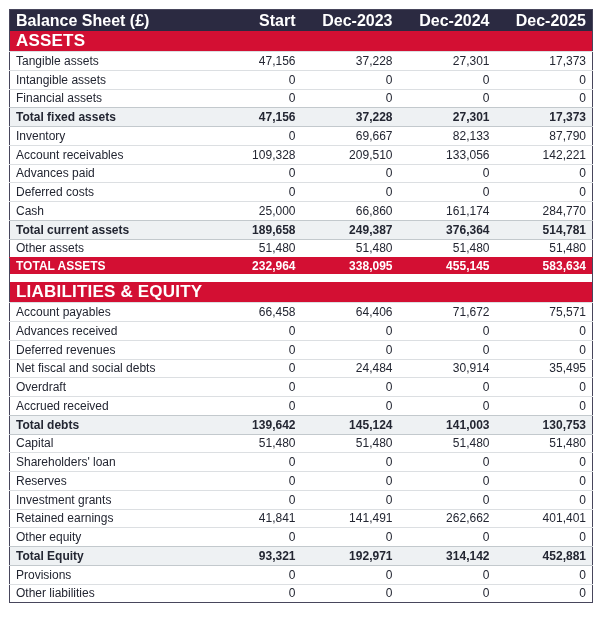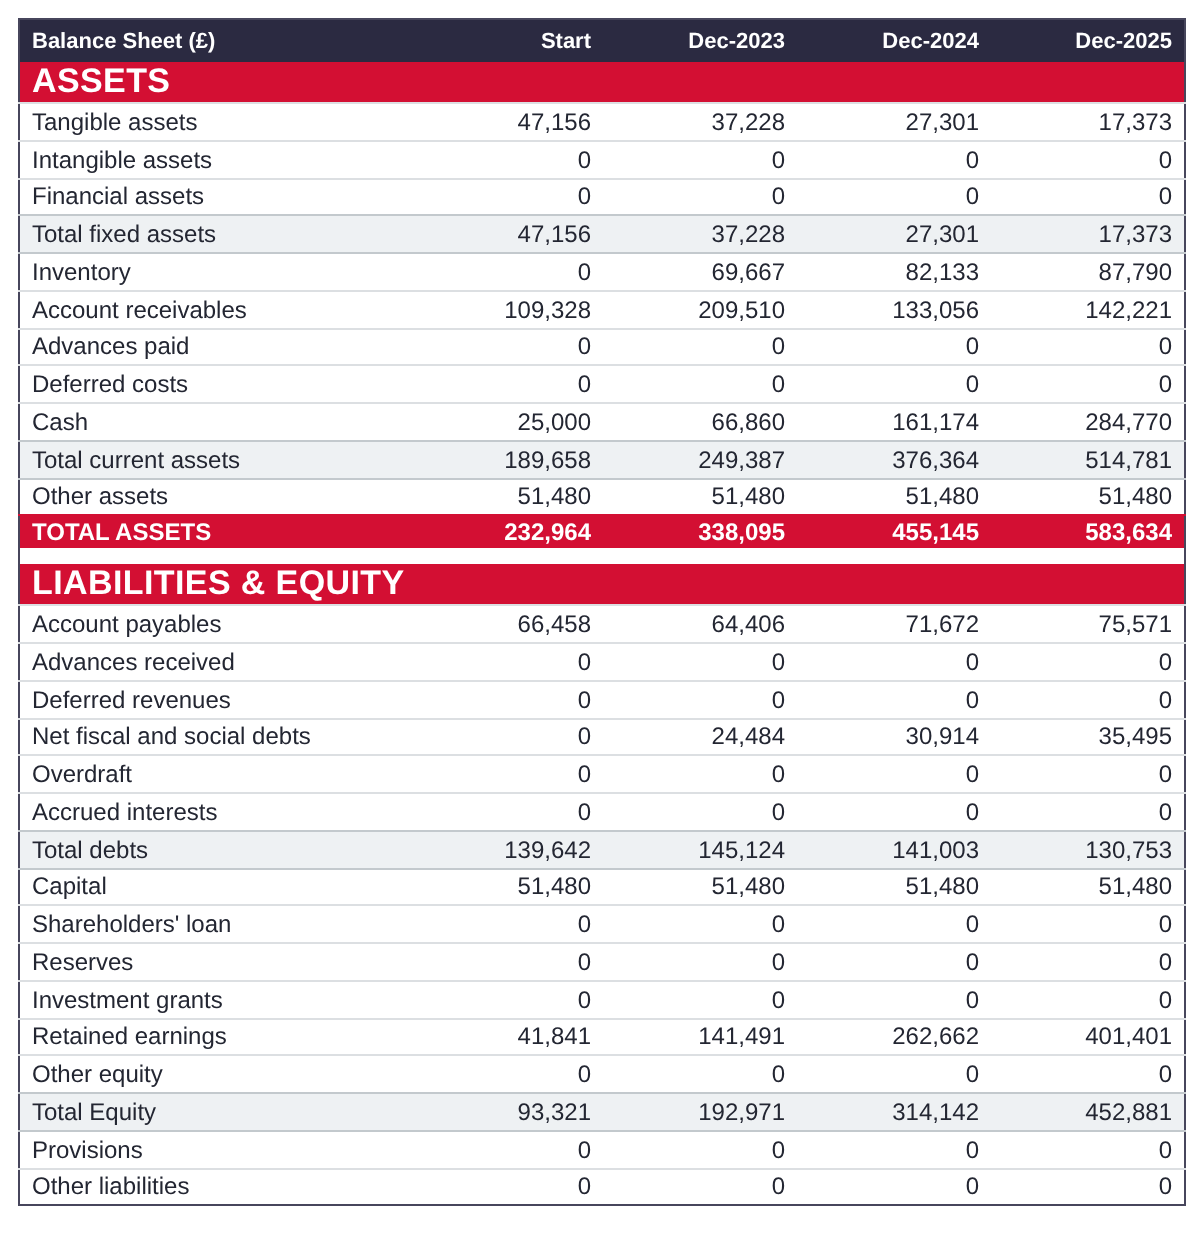--- a/index.html
+++ b/index.html
@@ -35,39 +35,39 @@
     overflow: hidden;
     vertical-align: middle;
   }
   .num   { text-align: right; }
   .label { text-align: left; }
   thead th {
     height: 21px;
     background: var(--navy);
     color: #ffffff;
     font-weight: 700;
-    font-size: 11px;
+    font-size: 16px;
   }
   tr.section td {
     height: 16px;
     background: var(--red);
     color: #ffffff;
     font-weight: 700;
     font-size: 17px;
     letter-spacing: 0.2px;
   }
   tr.normal td {
     height: 17.75px;
     background: #ffffff;
     border-top: 1px solid var(--divider);
   }
   tr.subtotal td {
     height: 17.75px;
     background: var(--subtotal-bg);
-    font-weight: 400;
+    font-weight: 700;
     border-top: 1px solid var(--divider-strong);
     border-bottom: 1px solid var(--divider-strong);
     margin-left: 28px;
   }
   tr.grand td {
     height: 16px;
     background: var(--red);
     color: #ffffff;
     font-weight: 700;
     border-top: 1px solid var(--red);
@@ -223,21 +223,21 @@
           <td class="num">35,495</td>
         </tr>
         <tr class="normal">
           <td class="label">Overdraft</td>
           <td class="num">0</td>
           <td class="num">0</td>
           <td class="num">0</td>
           <td class="num">0</td>
         </tr>
         <tr class="normal">
-          <td class="label">Accrued interests</td>
+          <td class="label">Accrued received</td>
           <td class="num">0</td>
           <td class="num">0</td>
           <td class="num">0</td>
           <td class="num">0</td>
         </tr>
         <tr class="subtotal">
           <td class="label">Total debts</td>
           <td class="num">139,642</td>
           <td class="num">145,124</td>
           <td class="num">141,003</td>

